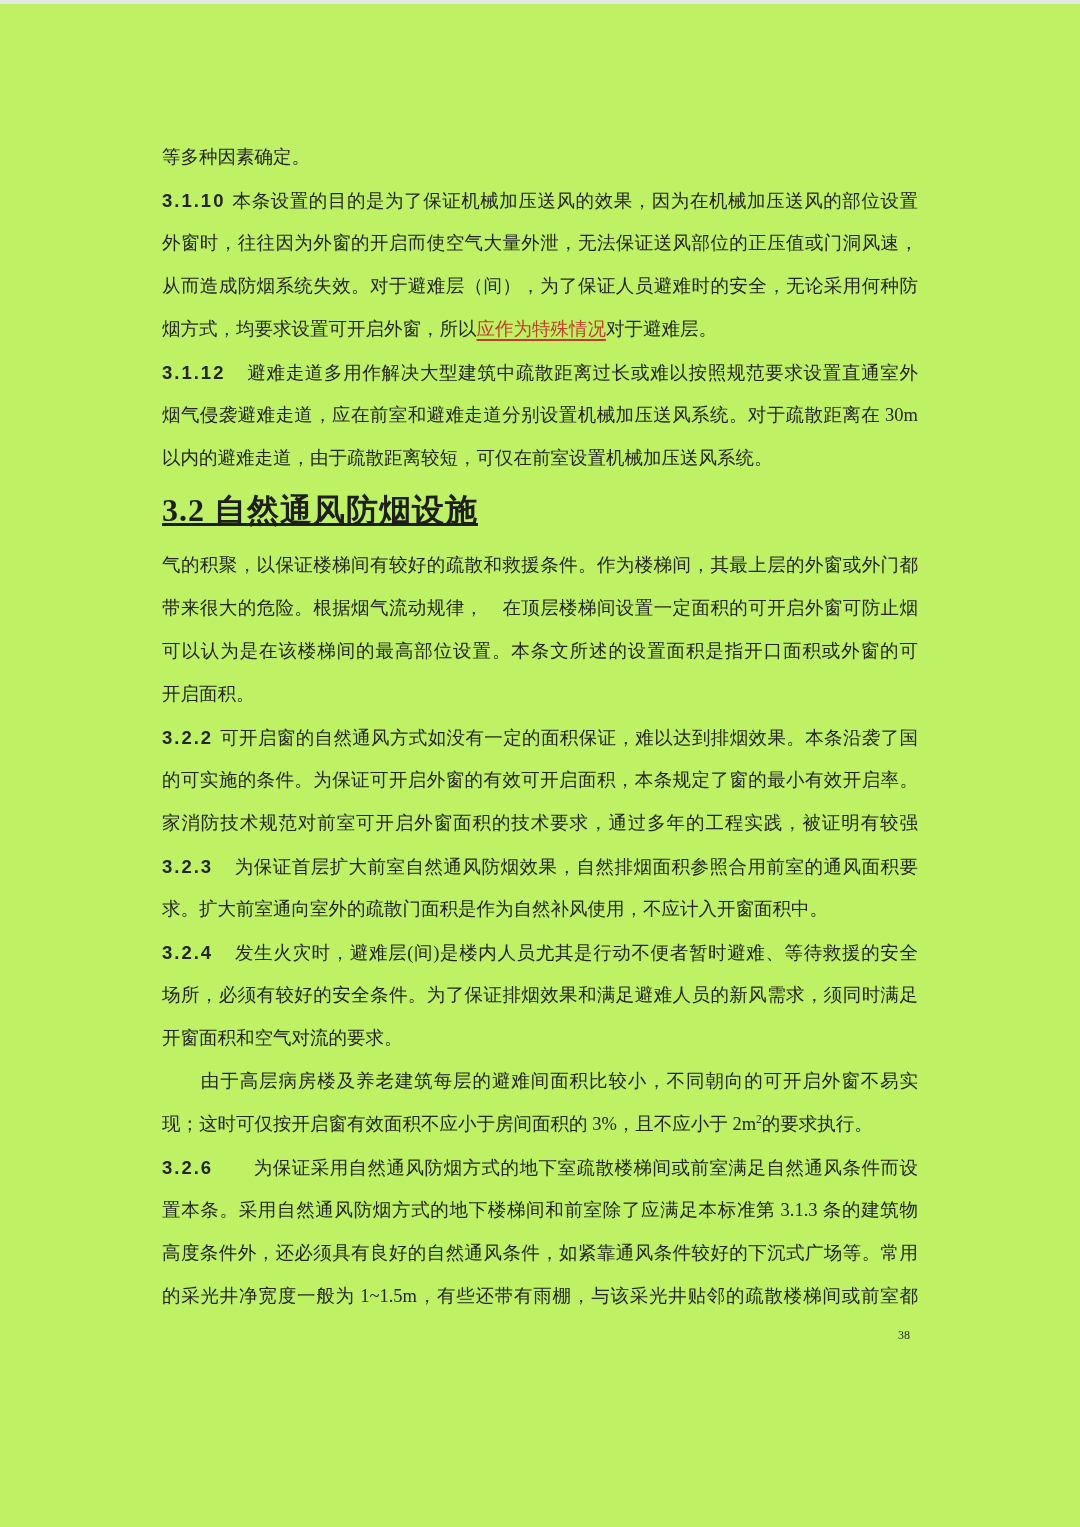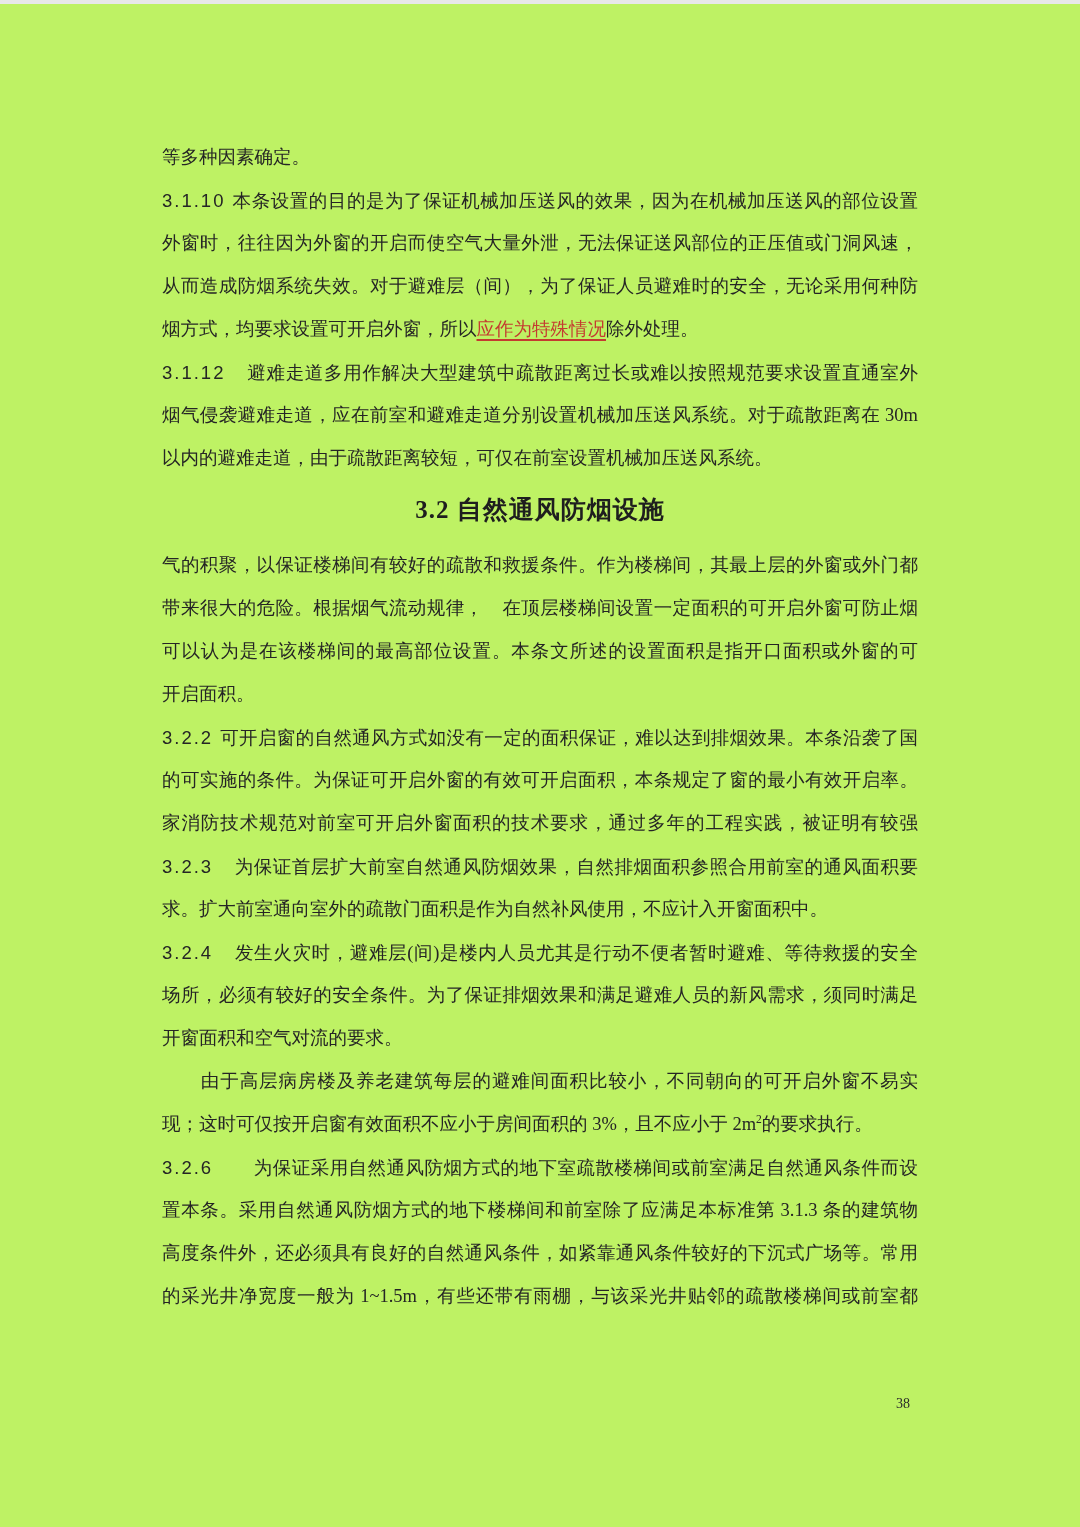--- a/index.html
+++ b/index.html
@@ -23,67 +23,67 @@
   .line {
     font-size: 18.5px;
     line-height: 43px;
     height: 43px;
     text-align: justify;
     overflow: hidden;
   }
   .line.j { text-align-last: justify; }
   .num {
     font-family: "Liberation Sans", "DejaVu Sans", sans-serif;
-    font-weight: normal;
+    font-weight: bold;
     letter-spacing: 2px;
     margin-right: 2px;
   }
   .b { font-weight: bold; }
   .red {
     color: #c43b30;
     text-decoration: underline;
     text-decoration-color: #c43b30;
     text-underline-offset: 4px;
     text-decoration-thickness: 1.5px;
   }
   .sup {
     vertical-align: super;
     font-size: 11.5px;
     line-height: 0;
   }
   .heading {
     height: 64px;
     line-height: 60px;
-    text-align: center;
     font-weight: bold;
-    font-size: 25px;
+    font-size: 32px;
     letter-spacing: 1px;
     color: #1e1e1e;
+    text-decoration: underline;
   }
   .page-number {
     position: absolute;
-    top: 1392px;
+    top: 1324px;
     right: 170px;
-    font-size: 14px;
+    font-size: 12px;
     color: #2a2a2a;
   }
 </style>
 </head>
 <body>
 
 <div class="page">
   <div class="content">
       <div class="para">
         <div class="line"><span>等多种因素确定。</span></div>
       </div>
       <div class="para">
         <div class="line j"><span class="num">3.1.10</span><span> 本条设置的目的是为了保证机械加压送风的效果，因为在机械加压送风的部位设置</span></div>
         <div class="line j"><span>外窗时，往往因为外窗的开启而使空气大量外泄，无法保证送风部位的正压值或门洞风速，</span></div>
         <div class="line j"><span>从而造成防烟系统失效。对于避难层（间），为了保证人员避难时的安全，无论采用何种防</span></div>
-        <div class="line"><span>烟方式，均要求设置可开启外窗，所以</span><span class="red">应作为特殊情况</span><span>除外处理。</span></div>
+        <div class="line"><span>烟方式，均要求设置可开启外窗，所以</span><span class="red">应作为特殊情况</span><span>对于避难层。</span></div>
       </div>
       <div class="para">
         <div class="line j"><span class="num">3.1.12</span><span>　避难走道多用作解决大型建筑中疏散距离过长或难以按照规范要求设置直通室外</span></div>
         <div class="line j"><span>烟气侵袭避难走道，应在前室和避难走道分别设置机械加压送风系统。对于疏散距离在 30m</span></div>
         <div class="line"><span>以内的避难走道，由于疏散距离较短，可仅在前室设置机械加压送风系统。</span></div>
       </div>
       <div class="heading">3.2 自然通风防烟设施</div>
       <div class="para">
         <div class="line j"><span>气的积聚，以保证楼梯间有较好的疏散和救援条件。作为楼梯间，其最上层的外窗或外门都</span></div>
         <div class="line j"><span>带来很大的危险。根据烟气流动规律，　在顶层楼梯间设置一定面积的可开启外窗可防止烟</span></div>

